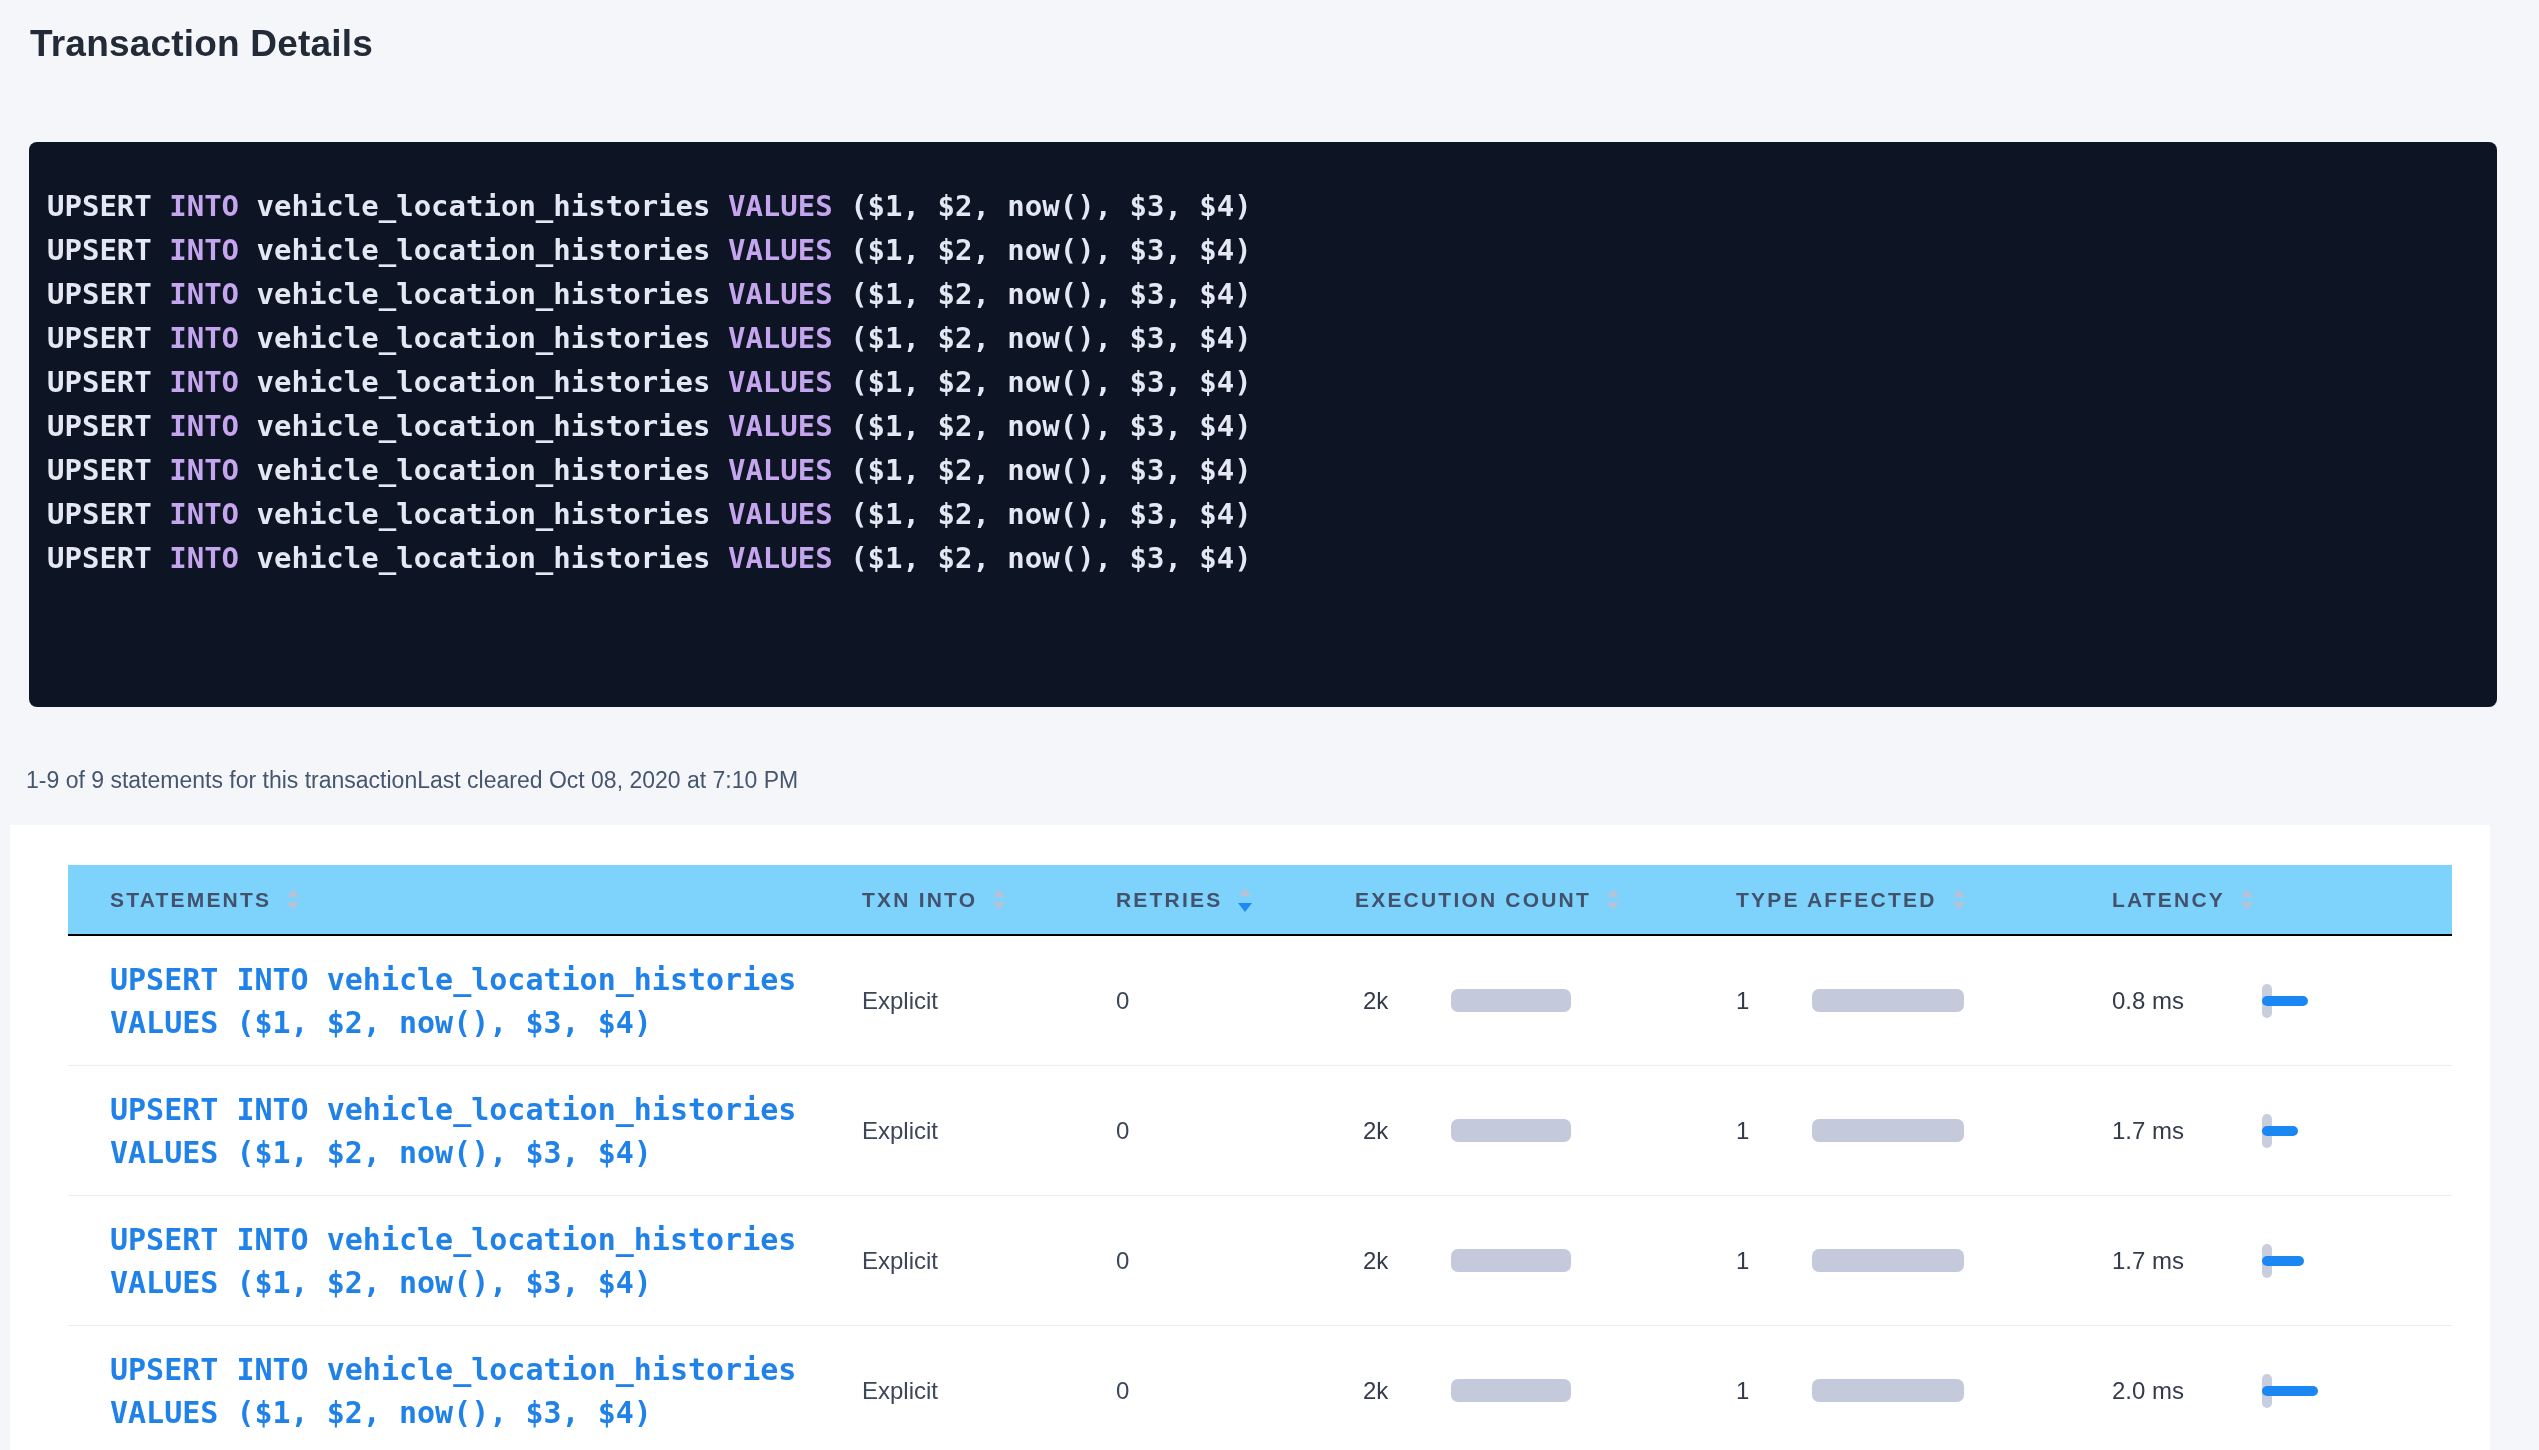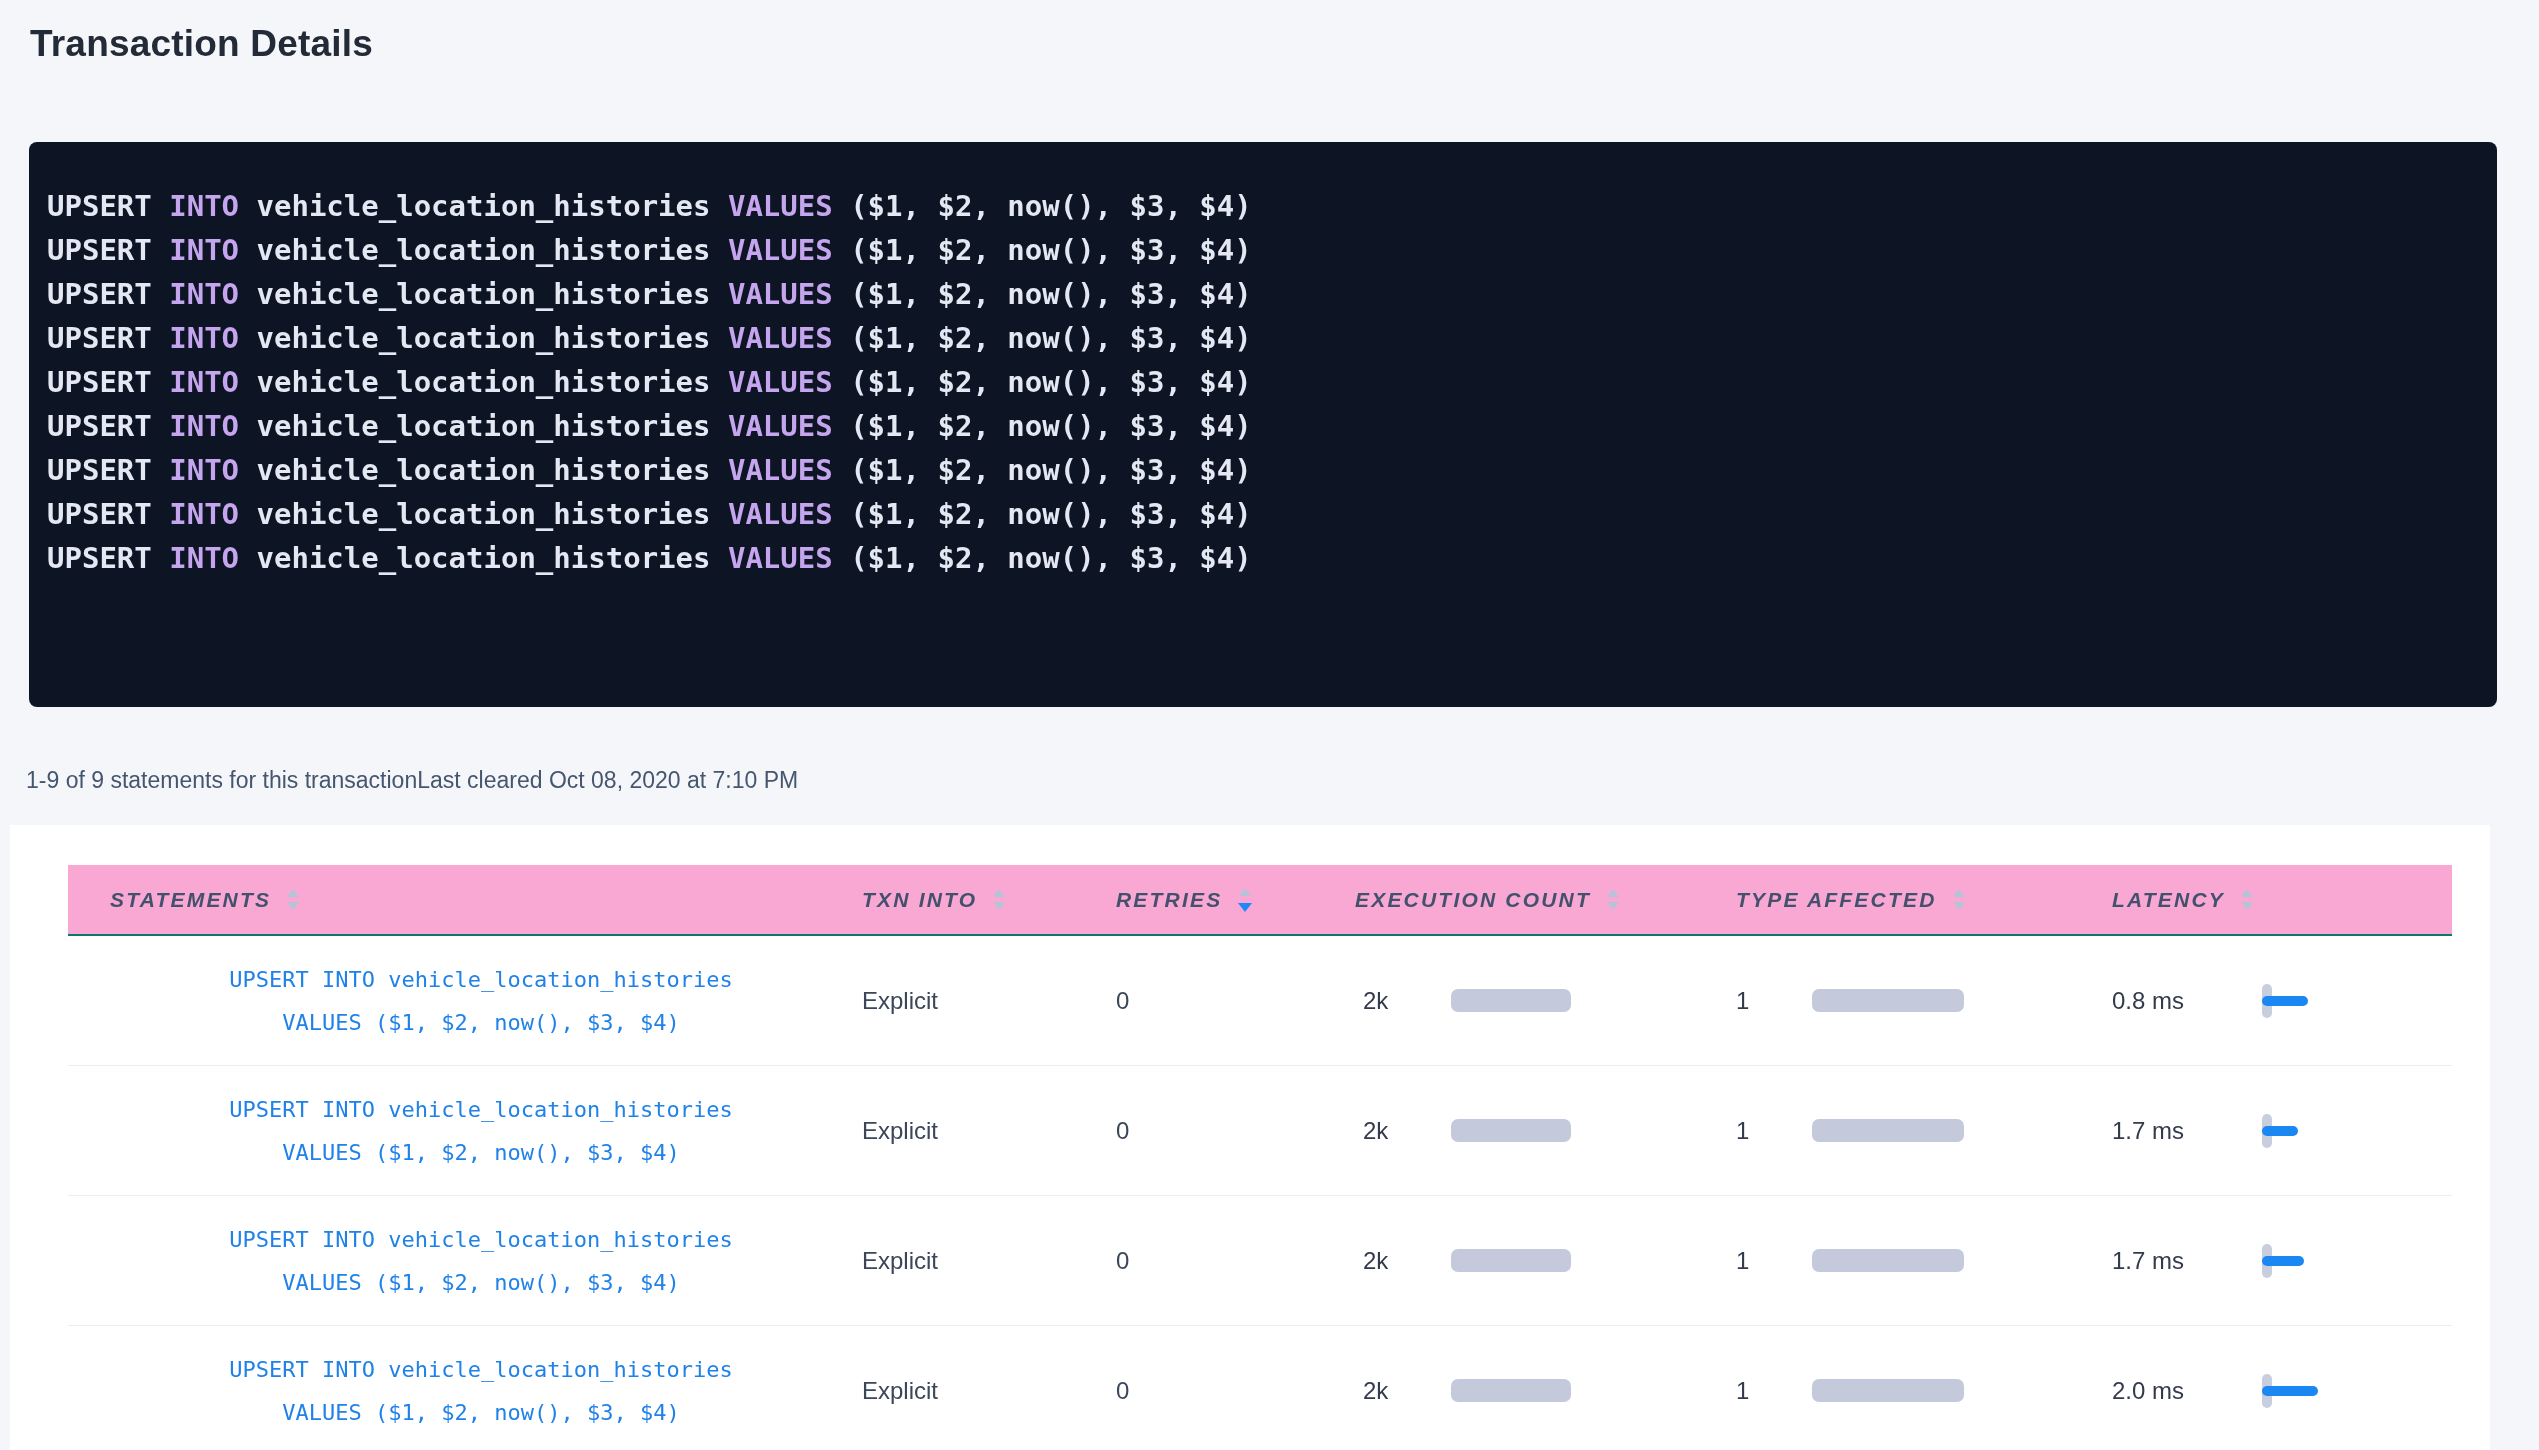--- a/index.html
+++ b/index.html
@@ -45,23 +45,22 @@
     padding: 40px 38px 0 58px;
   }
 
   .thead, .tr {
     display: grid;
     grid-template-columns: 784px 254px 239px 381px 376px 350px;
     align-items: center;
   }
   .thead {
     height: 71px;
-    background: #f9a8d4;
-    border-bottom: 2px solid #0f766e;
-    font-style: italic;
+    background: #7dd3fc;
+    border-bottom: 2px solid #000000;
   }
   .th {
     display: flex; align-items: center;
     font-size: 21px; font-weight: 700; letter-spacing: 2.2px;
     color: #43516c; padding-left: 10px; cursor: pointer;
     white-space: nowrap;
   }
   .th.first { padding-left: 42px; }
   .sort { display: flex; flex-direction: column; align-items: center; gap: 5px; margin-left: 16px; }
   .arr-up {
@@ -79,22 +78,22 @@
     border-top: 9px solid var(--sort-active-blue);
     margin-top: 2px;
   }
 
   .tr { height: 130px; border-bottom: 1px solid #e8ecf3; }
   .td { font-size: 24px; color: #3b4759; padding-left: 10px; }
   .td-statement { padding-left: 42px; }
   .stmt {
     display: block; text-decoration: none; cursor: pointer;
     font-family: "DejaVu Sans Mono", "Liberation Mono", monospace;
-    font-size: 22px; font-weight: 400; line-height: 43px;
-    color: var(--link-blue); white-space: pre; text-align: center;
+    font-size: 30px; font-weight: 700; line-height: 43px;
+    color: var(--link-blue); white-space: pre;
   }
   .stmt span { display: block; }
   .td-exec, .td-rows, .td-latency { display: flex; align-items: center; }
   .td-exec { padding-left: 18px; gap: 15px; }
   .td-exec .num { width: 73px; }
   .td-rows .num { width: 76px; }
   .td-latency .num { width: 150px; }
   .num { color: #333a4c; }
   .bar { height: 23px; border-radius: 7px; background: var(--bar-lavender); flex: 0 0 auto; }
   .bar-exec { width: 120px; }

